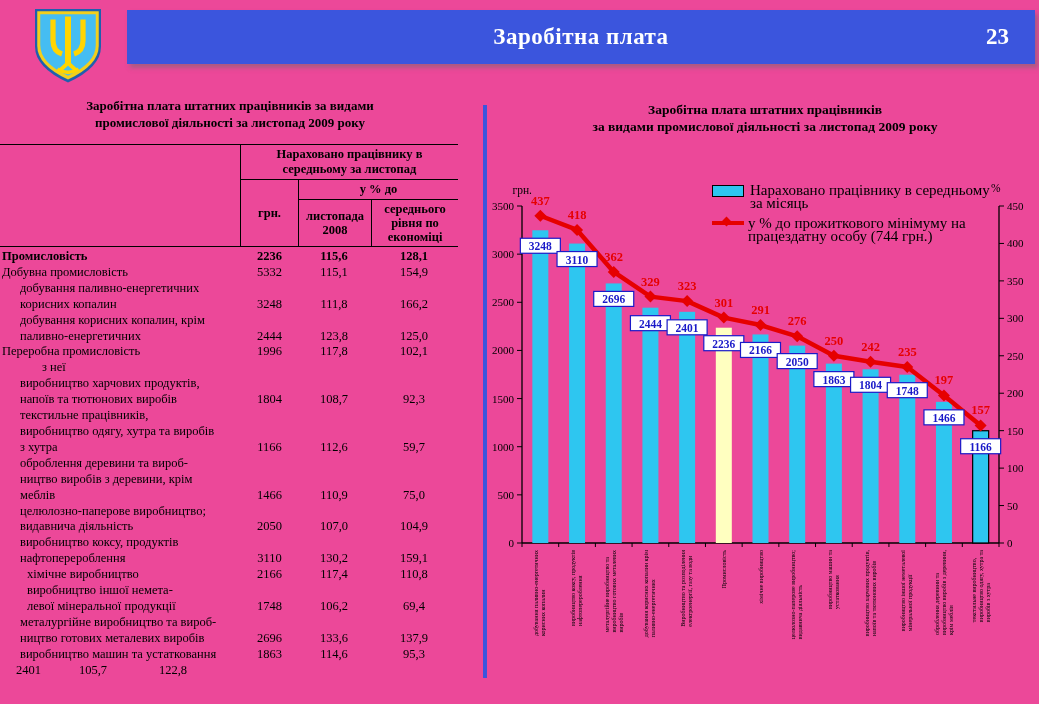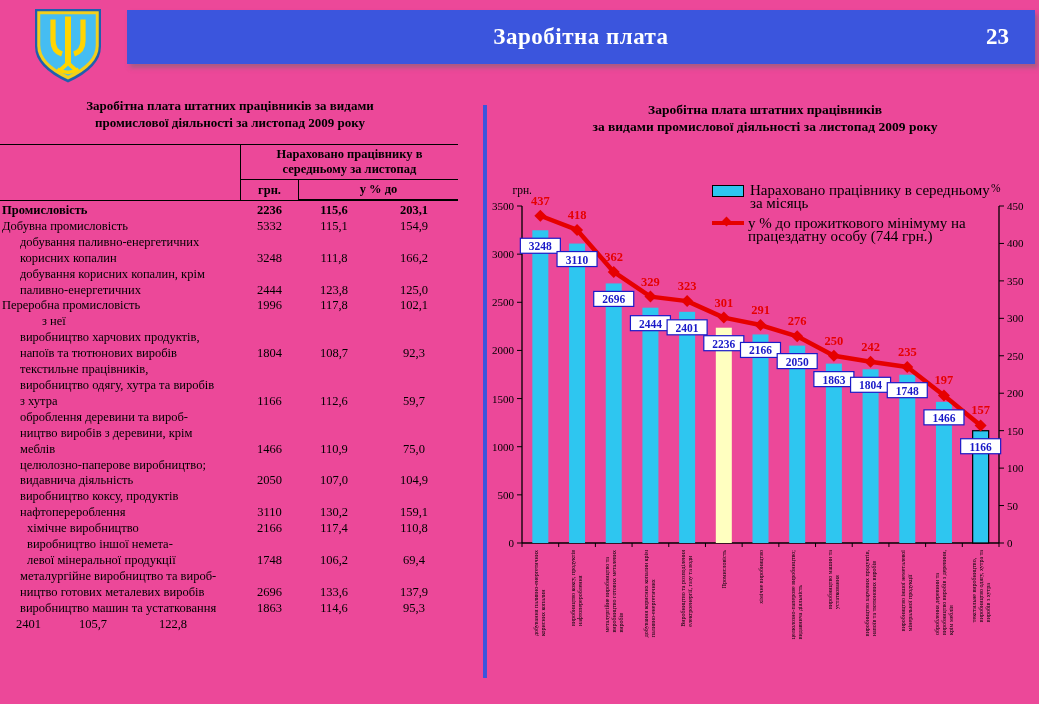--- a/index.html
+++ b/index.html
@@ -88,30 +88,37 @@
   <div id="table">
     <div id="table-head">
       <div class="th-left"></div>
       <div class="th-right">
         <div class="th-group">Нараховано працівнику в
 середньому за листопад</div>
         <div class="th-lower">
           <div class="th-grn">грн.</div>
           <div class="th-pct">
             <div class="th-pct-title">у % до</div>
+            <div class="th-pct-cols">
+              <div class="th-nov">листопада
+2008</div>
+              <div class="th-avg">середнього
+рівня по
+економіці</div>
+            </div>
           </div>
         </div>
       </div>
     </div>
     <div id="table-body">
         <div class="trow bold">
           <div class="tcell tlabel ind0">Промисловість</div>
           <div class="tcell tnum w1">2236</div>
           <div class="tcell tnum w2">115,6</div>
-          <div class="tcell tnum w3">203,1</div>
+          <div class="tcell tnum w3">128,1</div>
         </div>
         <div class="trow">
           <div class="tcell tlabel ind0">Добувна промисловість</div>
           <div class="tcell tnum w1">5332</div>
           <div class="tcell tnum w2">115,1</div>
           <div class="tcell tnum w3">154,9</div>
         </div>
         <div class="trow">
           <div class="tcell tlabel ind1">добування паливно-енергетичних
 корисних копалин</div>

